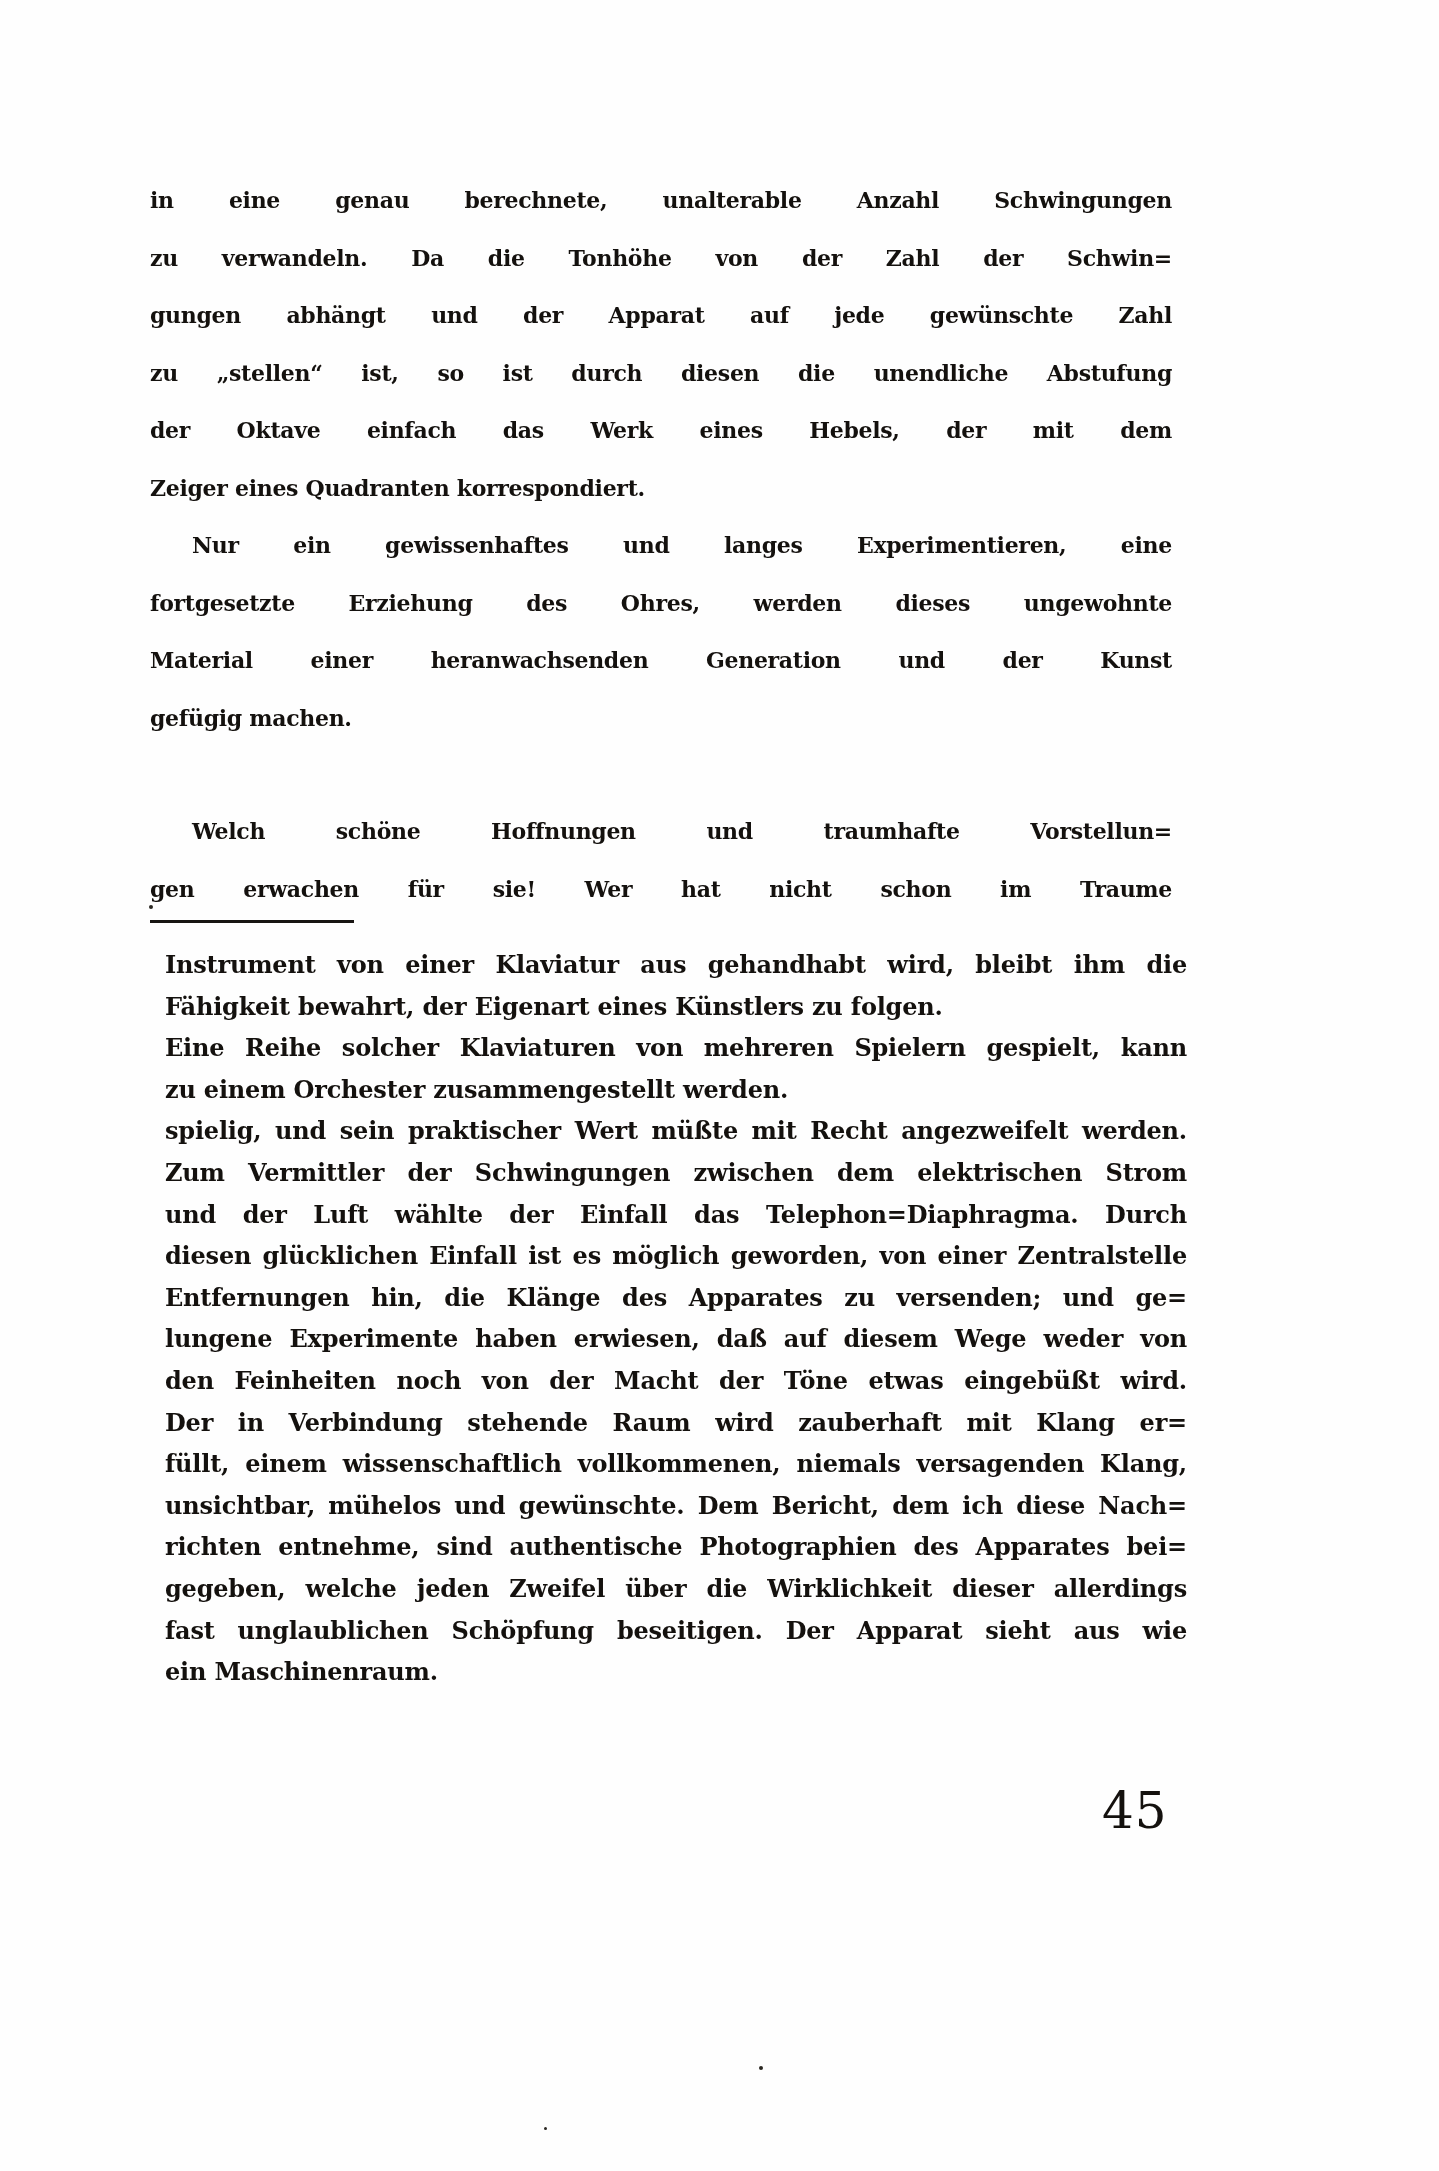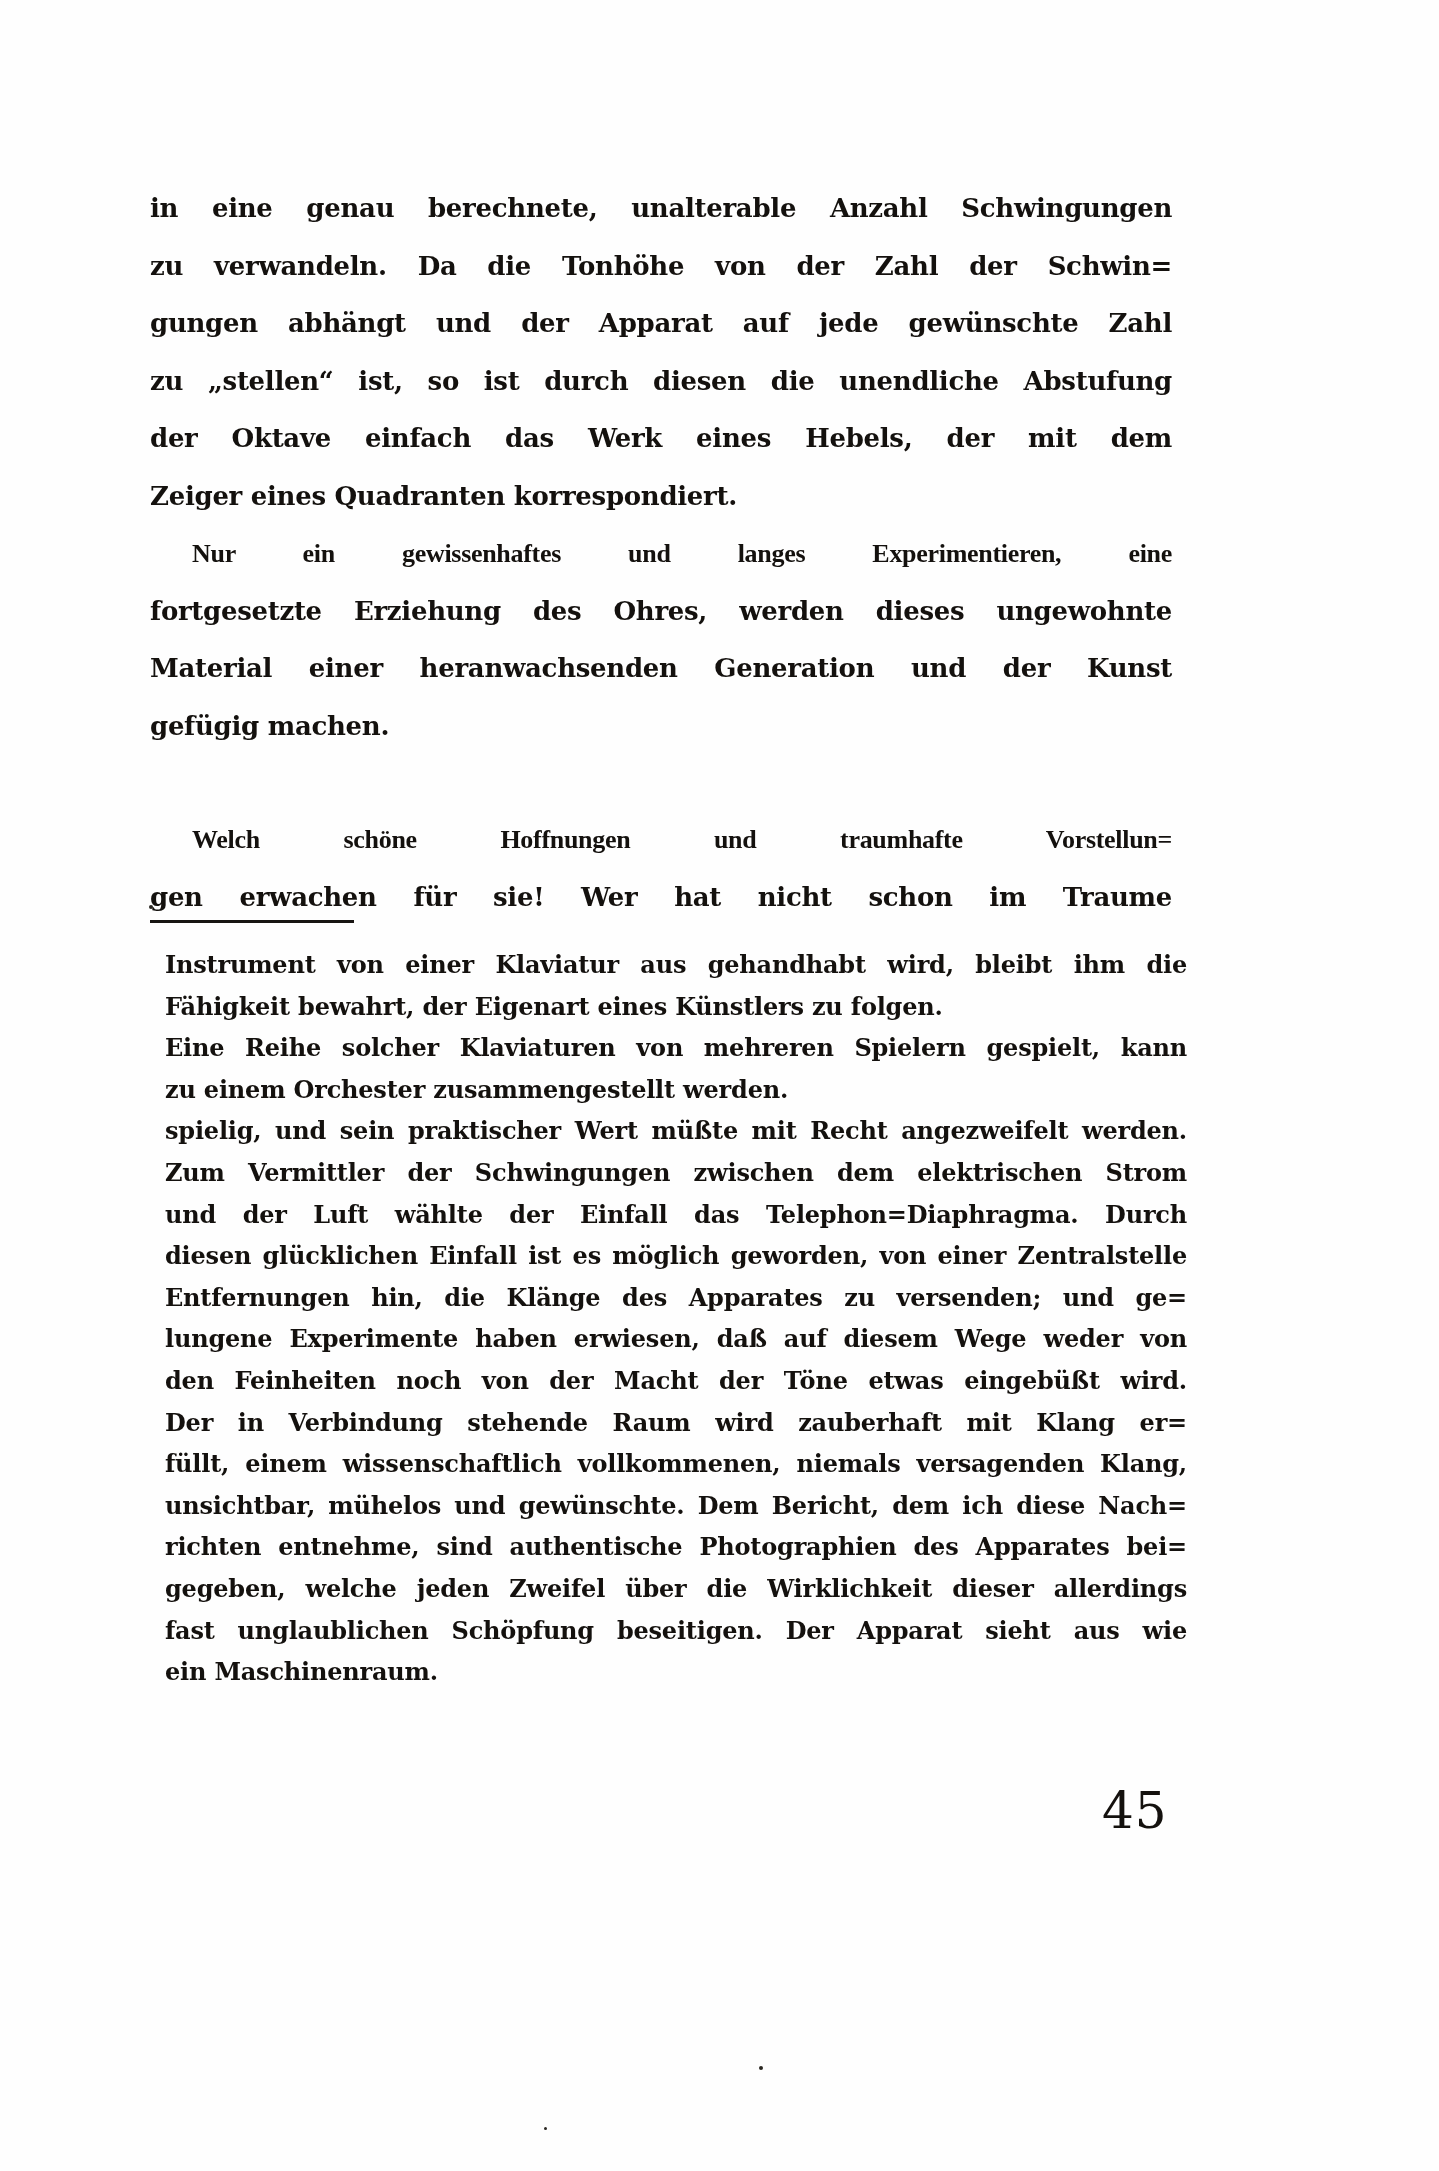--- a/index.html
+++ b/index.html
@@ -13,38 +13,37 @@
     height: 2171px;
     background: #fefefe;
     color: #14110e;
     font-family: "DejaVu Serif", serif;
     overflow: hidden;
   }
   
   .main-text {
     position: absolute;
     left: 150px;
-    top: 180px;
+    top: 172px;
     width: 1022px;
-    font-size: 26px;
+    font-size: 22px;
     font-weight: 700;
     line-height: 57.5px;
     letter-spacing: -0.3px;
   }
   .t-line {
     text-align: justify;
     text-align-last: justify;
     white-space: normal;
   }
   .t-line.no-j {
     text-align-last: left;
   }
   .t-line.indent {
     padding-left: 42px;
-    font-family: Liberation Serif, serif;
   }
   .t-line.gap-before {
     margin-top: 56px;
   }
   .footnote-rule {
     position: absolute;
     left: 150px;
     top: 920px;
     width: 204px;
     height: 3px;

